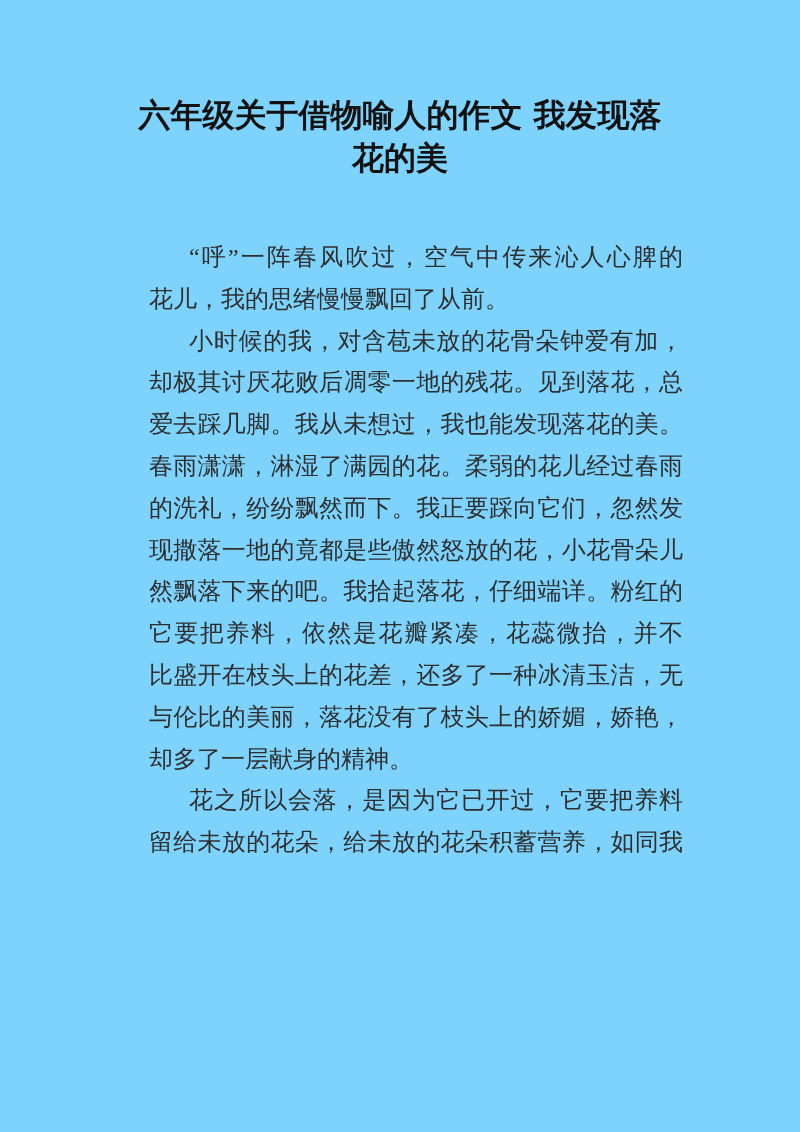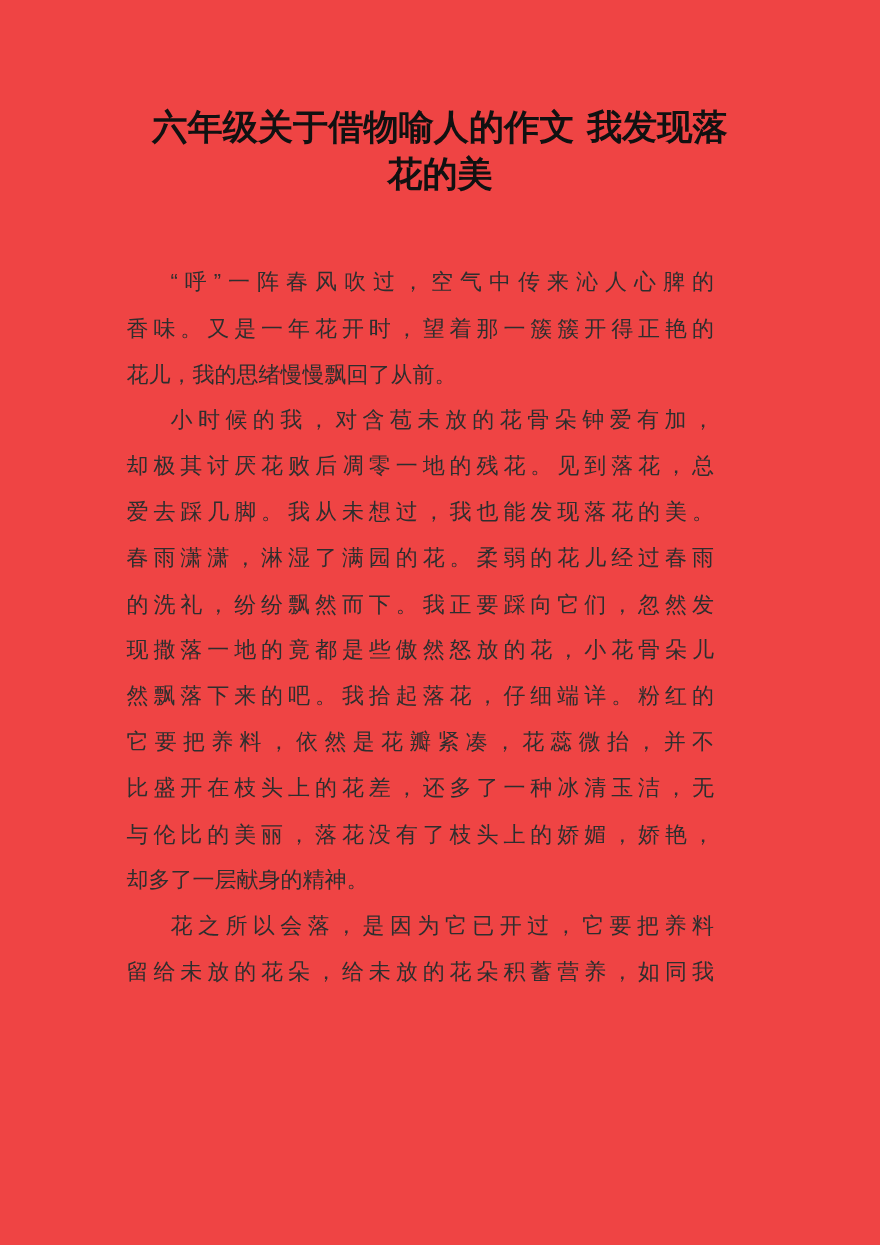--- a/index.html
+++ b/index.html
@@ -4,43 +4,43 @@
 <style>
   html, body {
     margin: 0;
     padding: 0;
     background: #ffffff;
   }
   .page {
     position: relative;
     width: 800px;
     height: 1132px;
-    background: #ef4444;
+    background: #7dd3fc;
     overflow: hidden;
   }
   .doc-title {
     position: absolute;
     left: 0;
     top: 94px;
     width: 800px;
     margin: 0;
     text-align: center;
     font-family: "DejaVu Sans", "Liberation Sans", sans-serif;
     font-weight: 700;
     font-size: 32px;
     line-height: 43px;
     color: #111111;
   }
   .doc-body {
     position: absolute;
-    left: 115px;
+    left: 149px;
     top: 237px;
     width: 534px;
-    font-family: Liberation Sans, sans-serif;
-    font-size: 20px;
+    font-family: Liberation Serif, serif;
+    font-size: 24px;
     line-height: 41.8px;
     color: #2e2e2e;
   }
   .para {
     margin: 0;
     padding: 0;
   }
   .line {
     display: block;
     white-space: nowrap;
@@ -62,21 +62,20 @@
 
   <h1 class="doc-title">
     <span class="line">六年级关于借物喻人的作文 我发现落</span>
     <span class="line">花的美</span>
   </h1>
 
   <div class="doc-body">
 
     <p class="para">
       <span class="line indent fill">“呼”一阵春风吹过，空气中传来沁人心脾的</span>
-      <span class="line fill">香味。又是一年花开时，望着那一簇簇开得正艳的</span>
       <span class="line">花儿，我的思绪慢慢飘回了从前。</span>
     </p>
 
     <p class="para">
       <span class="line indent fill">小时候的我，对含苞未放的花骨朵钟爱有加，</span>
       <span class="line fill">却极其讨厌花败后凋零一地的残花。见到落花，总</span>
       <span class="line fill">爱去踩几脚。我从未想过，我也能发现落花的美。</span>
       <span class="line fill">春雨潇潇，淋湿了满园的花。柔弱的花儿经过春雨</span>
       <span class="line fill">的洗礼，纷纷飘然而下。我正要踩向它们，忽然发</span>
       <span class="line fill">现撒落一地的竟都是些傲然怒放的花，小花骨朵儿</span>

